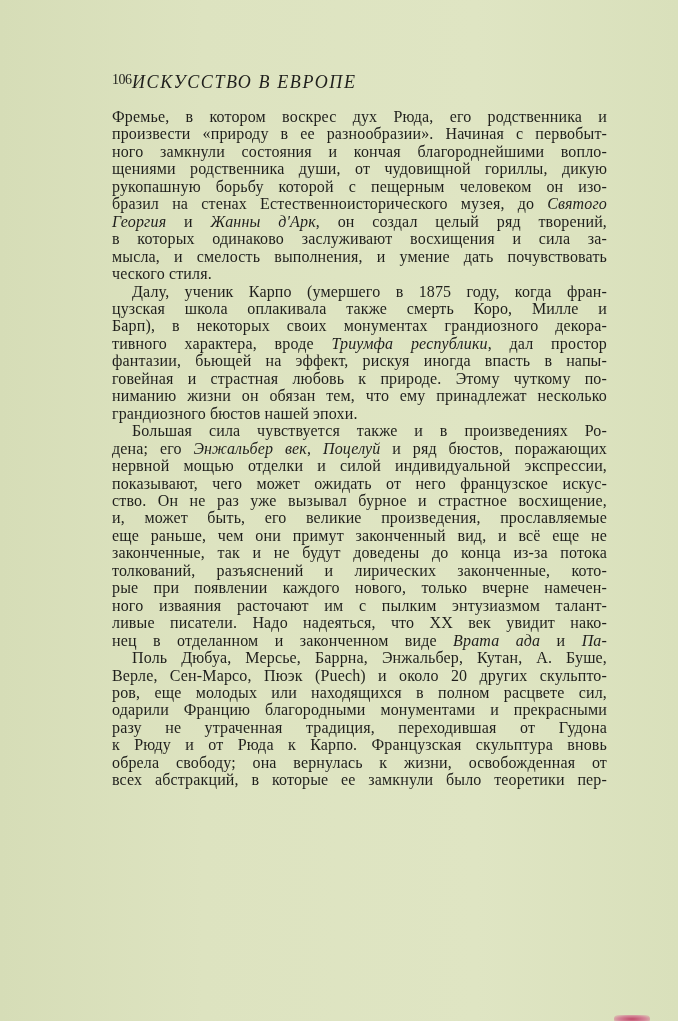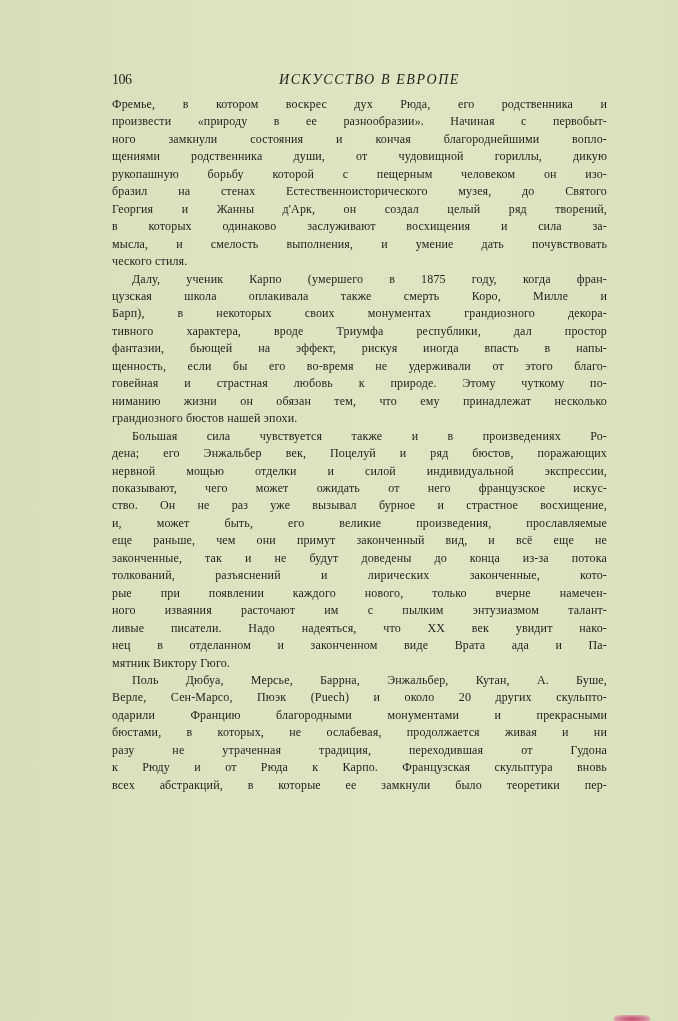--- a/index.html
+++ b/index.html
@@ -18,42 +18,41 @@
     }
     .page {
       position: absolute;
       left: 112px;
       top: 70px;
       width: 495px;
     }
     .running-head {
       position: relative;
       height: 22px;
-      margin-bottom: 4px;
+      margin-bottom: 16px;
     }
     .page-number {
       position: absolute;
       left: 0;
       top: 2px;
       font-size: 14px;
       letter-spacing: -0.5px;
     }
     .head-title {
       position: absolute;
       left: 0;
       right: 0;
       top: 2px;
-      text-align: center;
       font-style: italic;
-      font-size: 14px;
+      font-size: 18px;
       letter-spacing: 1.6px;
       padding-left: 20px;
     }
     .body-text {
-      font-size: 12px;
+      font-size: 16px;
       line-height: 17.45px;
       text-align: justify;
       letter-spacing: 0.15px;
     }
     .para {
       margin: 0;
     }
     .line {
       display: block;
       text-align: justify;
@@ -61,20 +60,21 @@
       white-space: nowrap;
       overflow: visible;
     }
     .line.last {
       text-align-last: left;
     }
     .line.indent {
       padding-left: 20px;
     }
     .line span.it {
+      font-style: italic;
       margin-top: 40px;
     }
     .stain {
       position: absolute;
       left: 614px;
       top: 1015px;
       width: 36px;
       height: 8px;
       border-radius: 6px;
       background: radial-gradient(ellipse at center, #c04a6a 0%, #d5899a 55%, rgba(221,227,192,0) 100%);
@@ -100,46 +100,45 @@
         <span class="line"><span>в которых одинаково заслуживают восхищения и сила за-</span></span>
         <span class="line"><span>мысла, и смелость выполнения, и умение дать почувствовать</span></span>
         <span class="line last"><span>ческого стиля.</span></span>
       </div>
       <div class="para">
         <span class="line indent"><span>Далу, ученик Карпо (умершего в 1875 году, когда фран-</span></span>
         <span class="line"><span>цузская школа оплакивала также смерть Коро, Милле и</span></span>
         <span class="line"><span>Барп), в некоторых своих монументах грандиозного декора-</span></span>
         <span class="line"><span>тивного характера, вроде </span><span class="it">Триумфа республики</span><span>, дал простор</span></span>
         <span class="line"><span>фантазии, бьющей на эффект, рискуя иногда впасть в напы-</span></span>
-        <span class="line"><span>щенность, если бы его во-время не удерживали от этого благо-</span></span>
         <span class="line"><span>говейная и страстная любовь к природе. Этому чуткому по-</span></span>
         <span class="line"><span>ниманию жизни он обязан тем, что ему принадлежат несколько</span></span>
         <span class="line last"><span>грандиозного бюстов нашей эпохи.</span></span>
       </div>
       <div class="para">
         <span class="line indent"><span>Большая сила чувствуется также и в произведениях Ро-</span></span>
         <span class="line"><span>дена; его </span><span class="it">Энжальбер век</span><span>, </span><span class="it">Поцелуй</span><span> и ряд бюстов, поражающих</span></span>
         <span class="line"><span>нервной мощью отделки и силой индивидуальной экспрессии,</span></span>
         <span class="line"><span>показывают, чего может ожидать от него французское искус-</span></span>
         <span class="line"><span>ство. Он не раз уже вызывал бурное и страстное восхищение,</span></span>
         <span class="line"><span>и, может быть, его великие произведения, прославляемые</span></span>
         <span class="line"><span>еще раньше, чем они примут законченный вид, и всё еще не</span></span>
         <span class="line"><span>законченные, так и не будут доведены до конца из-за потока</span></span>
         <span class="line"><span>толкований, разъяснений и лирических законченные, кото-</span></span>
         <span class="line"><span>рые при появлении каждого нового, только вчерне намечен-</span></span>
         <span class="line"><span>ного изваяния расточают им с пылким энтузиазмом талант-</span></span>
         <span class="line"><span>ливые писатели. Надо надеяться, что XX век увидит нако-</span></span>
         <span class="line"><span>нец в отделанном и законченном виде </span><span class="it">Врата ада</span><span> и </span><span class="it">Па-</span></span>
-        <span class="line last"><span class="it">мятник Виктору Гюго</span><span>.</span></span>
       </div>
       <div class="para">
         <span class="line indent"><span>Поль Дюбуа, Мерсье, Баррна, Энжальбер, Кутан, А. Буше,</span></span>
         <span class="line"><span>Верле, Сен-Марсо, Пюэк (Puech) и около 20 других скульпто-</span></span>
+        <span class="line"><span>ров, еще молодых или находящихся в полном расцвете сил,</span></span>
         <span class="line"><span>одарили Францию благородными монументами и прекрасными</span></span>
-        <span class="line"><span>бюстами, в которых, не ослабевая, продолжается живая и ни</span></span>
         <span class="line"><span>разу не утраченная традиция, переходившая от Гудона</span></span>
         <span class="line"><span>к Рюду и от Рюда к Карпо. Французская скульптура вновь</span></span>
+        <span class="line"><span>обрела свободу; она вернулась к жизни, освобожденная от</span></span>
         <span class="line"><span>всех абстракций, в которые ее замкнули было теоретики пер-</span></span>
       </div>
     </div>
 </div>
 
 <div class="stain"></div>
 
 </body></html>

